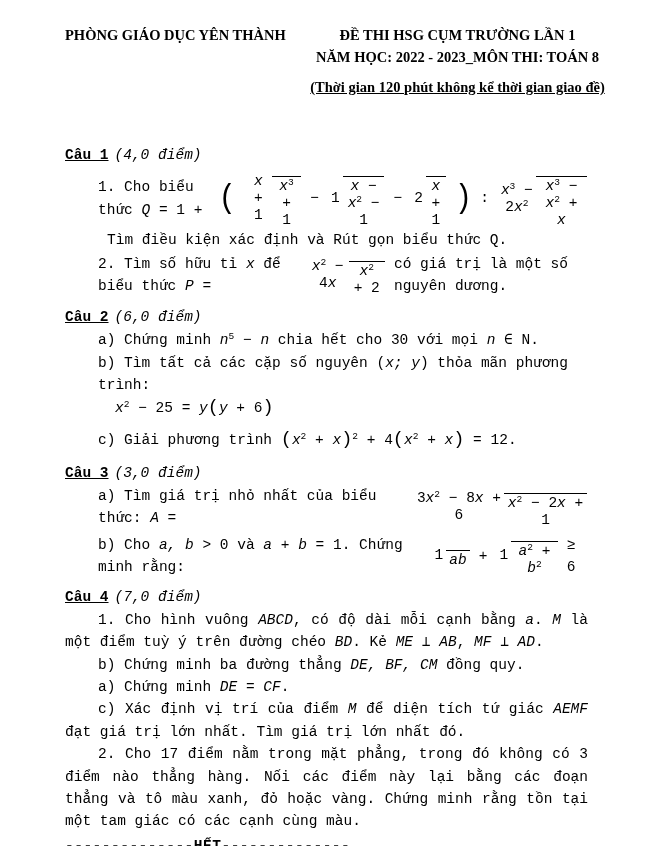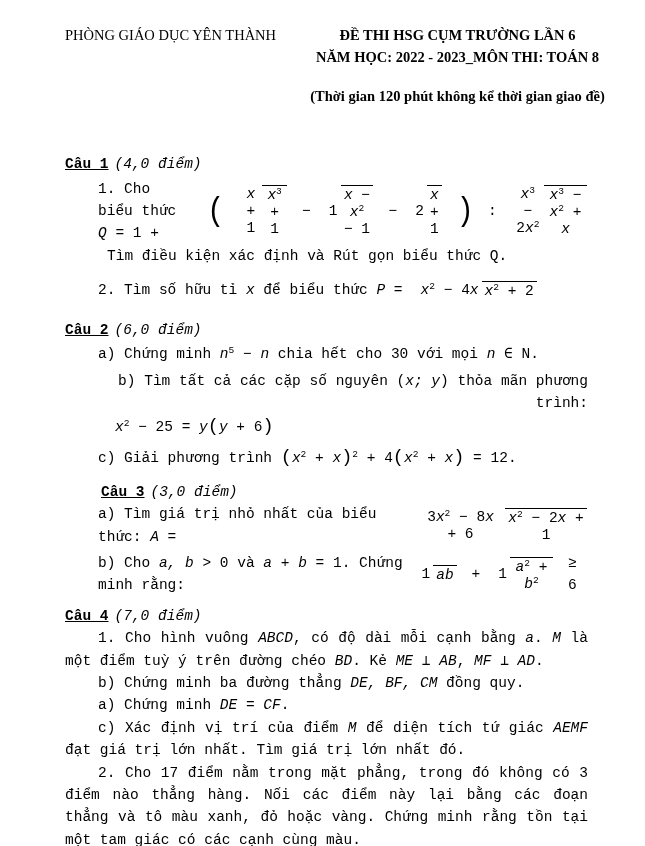--- a/index.html
+++ b/index.html
@@ -3,54 +3,54 @@
 <meta charset="utf-8">
 <style>
   html,body{margin:0;padding:0;}
   body{
     width:645px;height:846px;overflow:hidden;background:#ffffff;color:#000;
     font-family:"Liberation Serif","DejaVu Serif",serif;
     font-size:14.5px;line-height:22.4px;
   }
   
   .header{display:flex;margin:24px 30px 0 65px;}
-  .header-left{flex:0 0 235px;font-weight:normal;}
+  .header-left{flex:0 0 235px;font-weight:bold;}
   .header-right{flex:1;text-align:center;font-weight:bold;white-space:nowrap;}
-  .header-right .dur{margin-top:16px;}
+  .header-right .dur{margin-top:7px;text-decoration:underline;}
   
   .main{margin:46px 57px 0 65px;font-family:Liberation Mono, monospace;}
   .heading{margin:0;}
   .hlabel{font-weight:bold;text-decoration:underline;margin-right:6px;}
   .hpoints{font-style:italic;}
   .ind1{padding-left:33px;}
   .ind2{padding-left:42px;}
   .ind3{padding-left:50px;}
   .para{text-align:justify;text-indent:33px;}
   
   .seg-r{}
   .seg-i{font-style:italic;}
   .seg-sup{font-size:0.66em;line-height:0;vertical-align:0.52em;}
   .seg-bp{font-size:1.28em;line-height:0;}
-  .mathrow{display:flex;align-items:center;column-gap:14px;min-height:46px;flex-wrap:nowrap;}
+  .mathrow{display:flex;align-items:center;column-gap:8px;min-height:46px;flex-wrap:nowrap;}
   .frac{display:inline-flex;flex-direction:row;align-items:center;text-align:center;line-height:17px;margin:0 1px;}
   .frac .num{display:block;padding:0 3px 0;}
-  .frac .den{display:block;border-top:1px solid #000;padding:1px 3px 0;margin-top:1px;}
+  .frac .den{display:block;border-top:1px solid #000;padding:1px 3px 0;margin-top:7px;}
   .bigp{font-size:29px;font-weight:400;line-height:1;display:inline-block;transform:scaleY(1.12);}
   .op{}
-  .mt1{margin-top:1px;}.mt2{margin-top:2px;}.mt4{margin-top:4px;}.mt5{margin-top:5px;text-align:right;}
-  .mt8{margin-top:8px;}.mt9{margin-top:9px;}.mt11{margin-top:11px;margin-left:36px;}
+  .mt1{margin-top:1px;}.mt2{margin-top:2px;}.mt4{margin-top:4px;}.mt5{}
+  .mt8{margin-top:8px;}.mt9{margin-top:9px;}.mt11{margin-top:11px;}
   .het{font-weight:bold;margin-top:2px;letter-spacing:0.5px;}
 </style>
 </head>
 <body>
 
 <div class="header">
   <div class="header-left">PHÒNG GIÁO DỤC YÊN THÀNH</div>
   <div class="header-right">
-    <div>ĐỀ THI HSG CỤM TRƯỜNG LẦN 6</div>
+    <div>ĐỀ THI HSG CỤM TRƯỜNG LẦN 1</div>
     <div>NĂM HỌC: 2022 - 2023_MÔN THI: TOÁN 8</div>
     <div class="dur">(Thời gian 120 phút không kể thời gian giao đề)</div>
   </div>
 </div>
 
 <div class="main">
 
   <div class="heading">
     <span class="hlabel">Câu 1</span><span class="hpoints">(4,0 điểm)</span>
   </div>
@@ -78,20 +78,21 @@
       <span class="den"><span class="seg-i">x</span><span class="seg-sup">3</span><span class="seg-r"> − </span><span class="seg-i">x</span><span class="seg-sup">2</span><span class="seg-r"> + </span><span class="seg-i">x</span></span>
     </span>
   </div>
   <div class="ind2">Tìm điều kiện xác định và Rút gọn biểu thức Q.</div>
   <div class="mathrow ind1 mt2" style="min-height:42px;">
     <span><span class="seg-r">2. Tìm số hữu tỉ </span><span class="seg-i">x</span><span class="seg-r"> để biểu thức </span><span class="seg-i">P</span><span class="seg-r"> = </span></span>
     <span class="frac">
       <span class="num"><span class="seg-i">x</span><span class="seg-sup">2</span><span class="seg-r"> − 4</span><span class="seg-i">x</span></span>
       <span class="den"><span class="seg-i">x</span><span class="seg-sup">2</span><span class="seg-r"> + 2</span></span>
     </span>
+    <span>có giá trị là một số nguyên dương.</span>
   </div>
 
   <div class="heading mt8">
     <span class="hlabel">Câu 2</span><span class="hpoints">(6,0 điểm)</span>
   </div>
   <div class="ind1 mt1"><span class="seg-r">a) Chứng minh </span><span class="seg-i">n</span><span class="seg-sup">5</span><span class="seg-r"> − </span><span class="seg-i">n</span><span class="seg-r"> chia hết cho 30 với mọi </span><span class="seg-i">n</span><span class="seg-r"> ∈ N.</span></div>
   <div class="ind1 mt5"><span class="seg-r">b) Tìm tất cả các cặp số nguyên (</span><span class="seg-i">x; y</span><span class="seg-r">) thỏa mãn phương trình:</span></div>
   <div class="ind3 mt1"><span class="seg-i">x</span><span class="seg-sup">2</span><span class="seg-r"> − 25 = </span><span class="seg-i">y</span><span class="seg-bp">(</span><span class="seg-i">y</span><span class="seg-r"> + 6</span><span class="seg-bp">)</span></div>
   <div class="ind1 mt9"><span class="seg-r">c) Giải phương trình </span><span class="seg-bp">(</span><span class="seg-i">x</span><span class="seg-sup">2</span><span class="seg-r"> + </span><span class="seg-i">x</span><span class="seg-bp">)</span><span class="seg-sup">2</span><span class="seg-r"> + 4</span><span class="seg-bp">(</span><span class="seg-i">x</span><span class="seg-sup">2</span><span class="seg-r"> + </span><span class="seg-i">x</span><span class="seg-bp">)</span><span class="seg-r"> = 12.</span></div>
 

